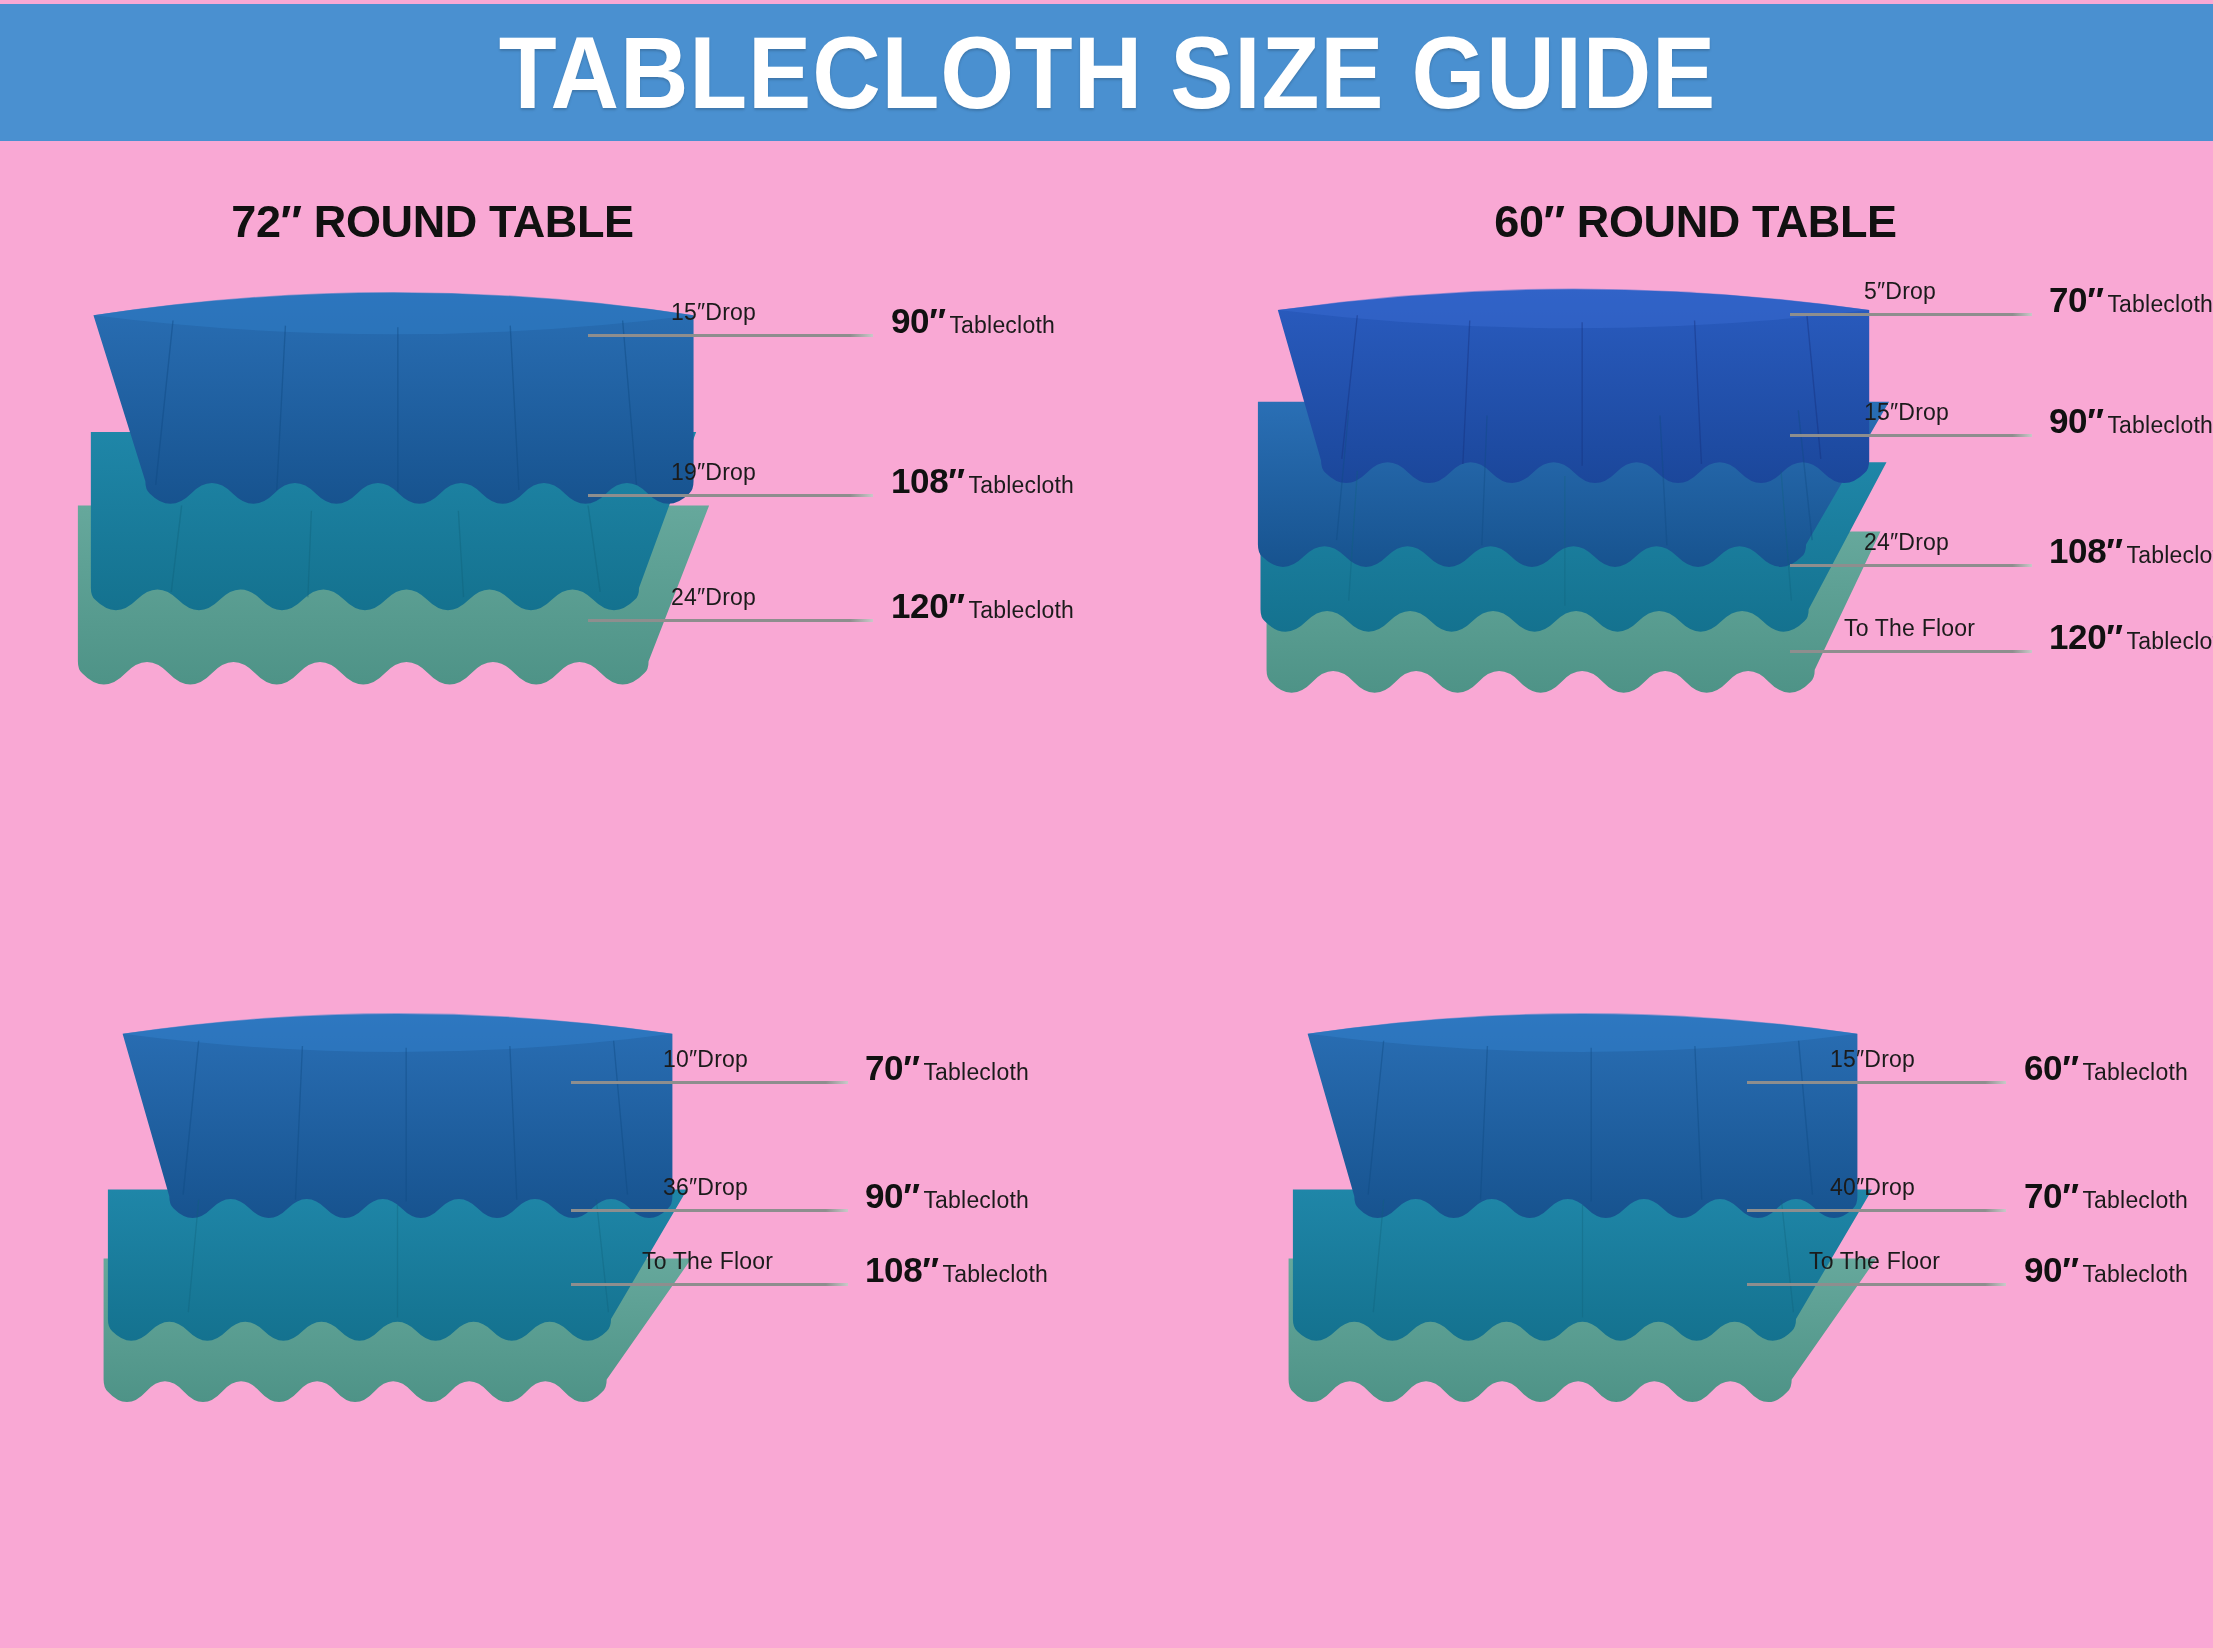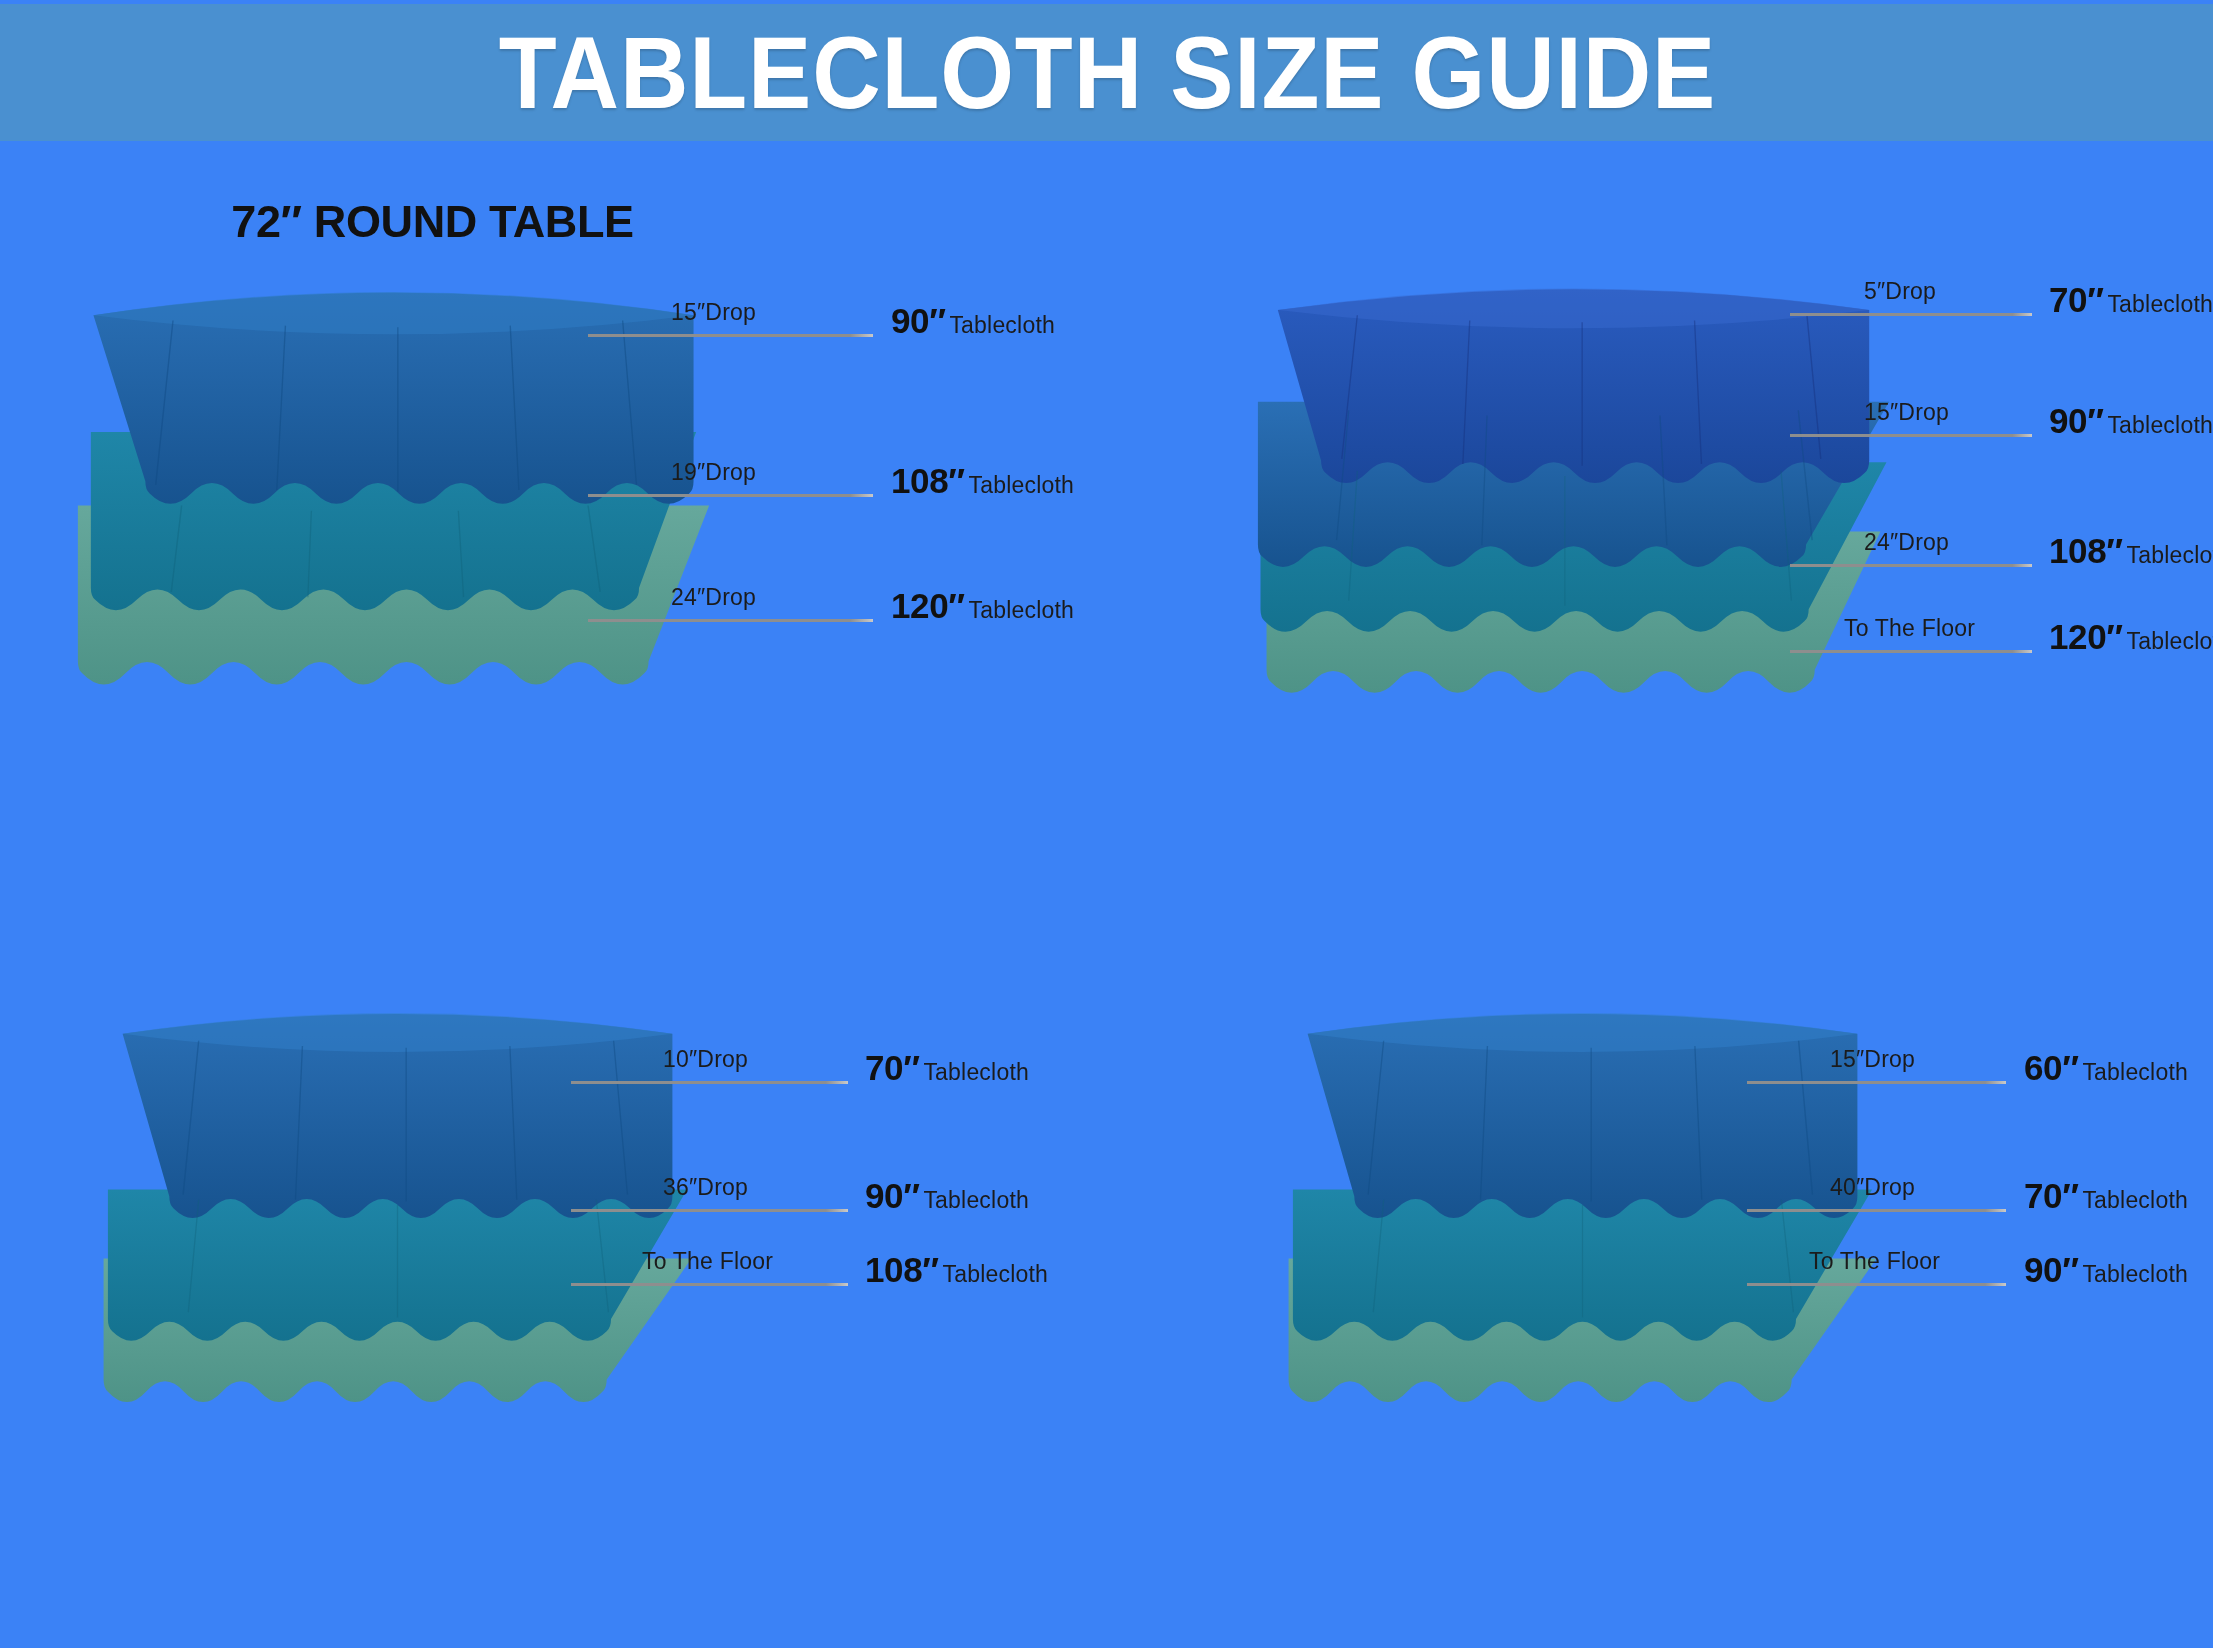--- a/index.html
+++ b/index.html
@@ -9,21 +9,21 @@
     height: 1649px;
     background: #ffffff;
     font-family: "Liberation Sans", sans-serif;
     overflow: hidden;
   }
 
   .page {
     position: relative;
     width: 2214px;
     height: 1649px;
-    background: #3b82f6;
+    background: #f9a8d4;
   }
 
   
   .banner {
     position: absolute;
     left: 0;
     top: 4.3px;
     width: 2214px;
     height: 137px;
     background: #4a90d0;
@@ -232,20 +232,21 @@
           <span class="leader"></span>
           <span class="size-block">
             <span class="size-value">120″</span>
             <span class="size-caption">Tablecloth</span>
           </span>
         </div>
       </div>
     </div>
 
     <div class="panel panel-tr">
+      <div class="panel-title" style="left:156px">60″ ROUND TABLE</div>
       <div class="cloth-wrap" style="left:112px;width:709px">
         <svg class="cloth-svg" viewBox="0 0 820 600" preserveAspectRatio="xMidYMid meet">
           <defs>
             <linearGradient id="g60a" x1="0" y1="0" x2="0" y2="1">
               <stop offset="0%" stop-color="#2a5cc0"></stop>
                 <stop offset="100%" stop-color="#1b479b"></stop>
             </linearGradient>
             <linearGradient id="g60b" x1="0" y1="0" x2="0" y2="1">
               <stop offset="0%" stop-color="#2a6fb5"></stop>
                 <stop offset="100%" stop-color="#17538f"></stop>

